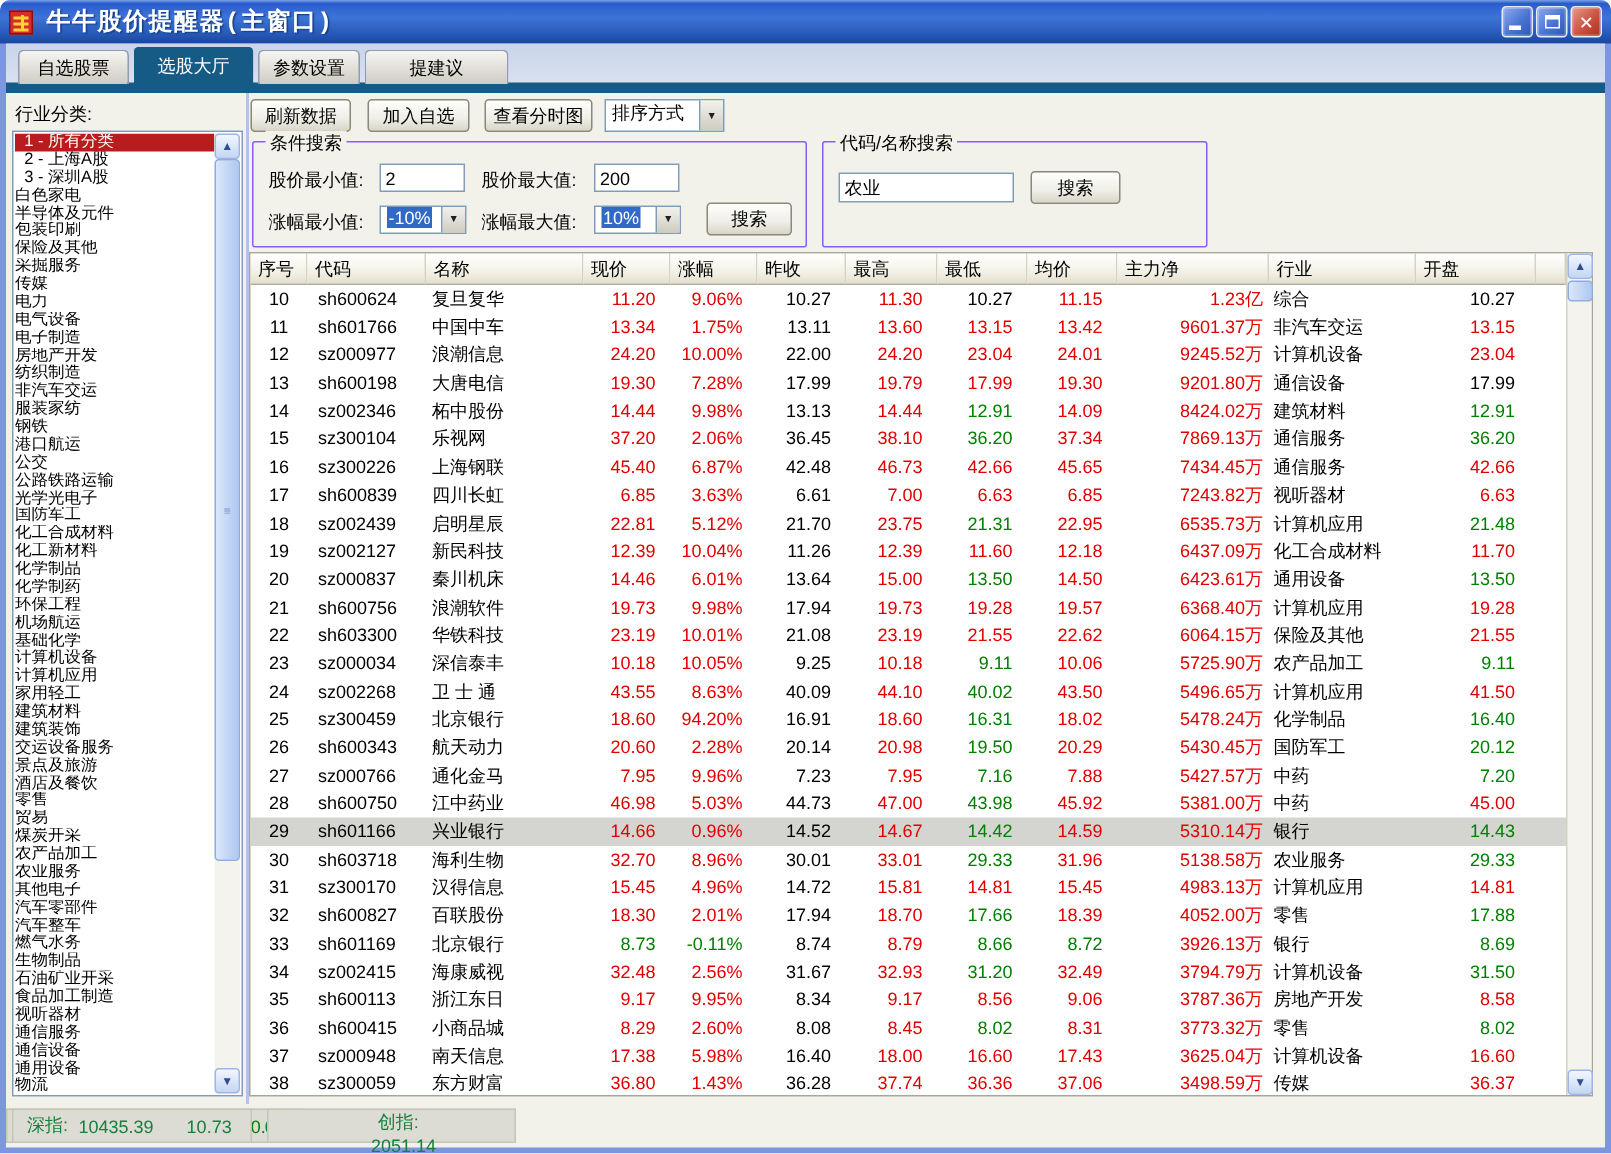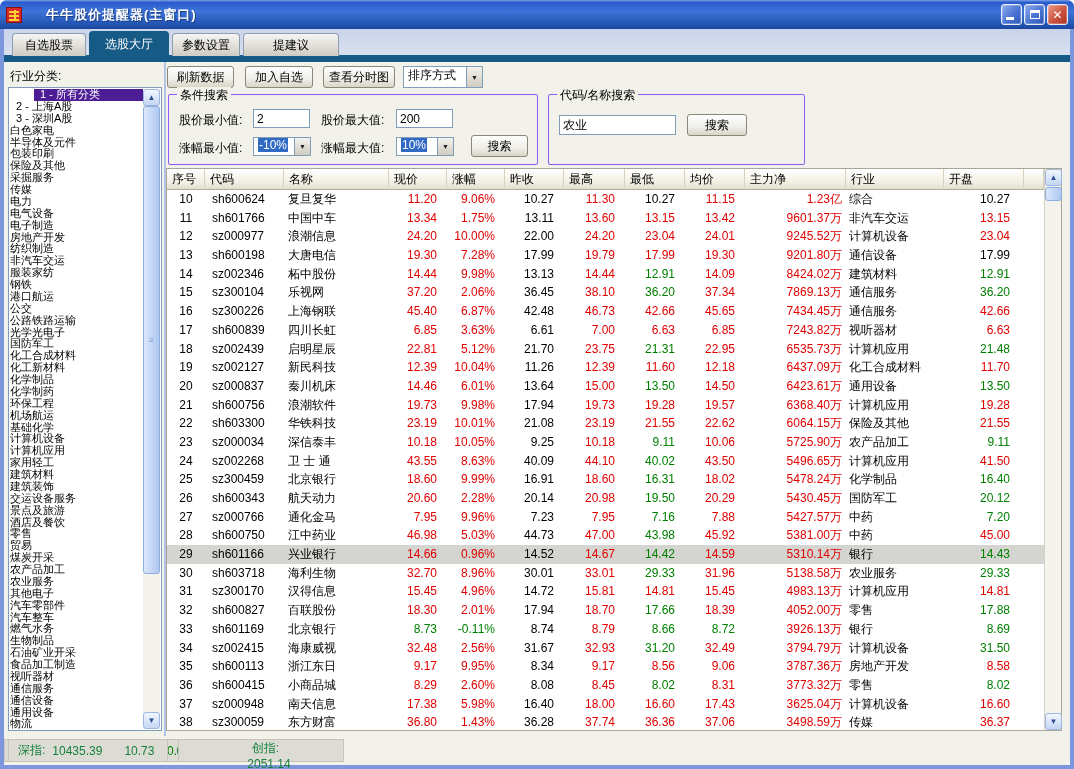--- a/index.html
+++ b/index.html
@@ -10,22 +10,22 @@
 
   
   .titlebar { position:absolute; left:0; top:0; right:0; height:29px;
     background:linear-gradient(180deg,#7ba2e4 0%,#2a5bce 8%,#3e74d8 40%,#2456b4 82%,#1b459e 100%);
     border-radius:7px 7px 0 0; display:flex; align-items:center; padding:0 6px; }
   .app-icon { width:16px; height:16px; background:#d82c2c; border:1px solid #8a1010;
     position:relative; flex:0 0 16px; }
   .app-icon i { position:absolute; left:2px; right:2px; height:2px; background:#ffd430; }
   .app-icon i:nth-child(1){top:3px} .app-icon i:nth-child(2){top:7px} .app-icon i:nth-child(3){top:11px}
   .app-icon b { position:absolute; top:2px; bottom:2px; left:7px; width:2px; background:#ffd430; }
-  .title-text { color:#fff; font-weight:bold; font-size:13px; margin-left:24px;
-    text-shadow:1px 1px 1px #163a80; letter-spacing:1px; }
+  .title-text { color:#fff; font-weight:bold; font-size:16px; margin-left:9px;
+    text-shadow:1px 1px 1px #163a80; letter-spacing:1px;font-family:Liberation Mono, monospace; }
   .winbtns { margin-left:auto; display:flex; gap:2px; }
   .winbtn { width:21px; height:21px; border-radius:3px; border:1px solid #e6ecf8;
     background:linear-gradient(135deg,#8fabec 0%,#4a74d4 55%,#2e56b4 100%);
     box-shadow:inset 0 0 0 1px rgba(255,255,255,.25); position:relative; cursor:default; }
   .winbtn.close { background:linear-gradient(135deg,#e89a8c 0%,#cc5240 55%,#aa3220 100%); }
   .glyph-min { position:absolute; left:4px; bottom:4px; width:8px; height:3px; background:#fff; }
   .glyph-max { position:absolute; left:5px; top:5px; width:10px; height:9px;
     border:1px solid #fff; border-top:3px solid #fff; }
   .glyph-close { position:absolute; inset:0; color:#fff; font-weight:bold; font-size:12px;
     display:flex; align-items:center; justify-content:center; }
@@ -45,21 +45,21 @@
   .content { position:absolute; left:4px; top:62px; width:1066px; height:675px; background:#f2f1ea; }
   .splitter { position:absolute; left:160px; top:0; bottom:0; width:2px; background:#b3c2e8; }
 
   
   .industry-label { position:absolute; left:6px; top:6px; }
   .listbox { position:absolute; left:4px; top:25px; width:154px; height:644px;
     background:#fff; border:1px solid #7f9db9; }
   .list-items { position:absolute; left:1px; top:1px; right:18px; bottom:1px; overflow:hidden; }
   .list-item { height:11.89px; line-height:11.8px; font-size:11px; white-space:pre;
     overflow:hidden; cursor:default; }
-  .list-item.selected { background:#4c1d95; color:#fff;margin-left:24px; }
+  .list-item.selected { background:#b91c1c; color:#fff; }
 
   
   .sb { position:absolute; width:17px; background:#f4f3ee; }
   .sb-btn { position:absolute; left:0; width:17px; height:17px; border:1px solid #9eb6e4;
     border-radius:3px; background:linear-gradient(180deg,#f2f7ff,#c4d6f4);
     color:#2d4f8e; font-size:8px; display:flex; align-items:center; justify-content:center; }
   .sb-up { top:0; } .sb-down { bottom:0; }
   .sb-thumb { position:absolute; left:0; width:17px; border:1px solid #8face0; border-radius:3px;
     background:linear-gradient(90deg,#dbe7fb,#aec8f0); display:flex; align-items:center;
     justify-content:center; color:#7a98cc; font-size:8px; letter-spacing:0; }
@@ -498,21 +498,21 @@
             <div class="cell cl-avg c-r">43.50</div>
             <div class="cell cl-main c-r">5496.65万</div>
             <div class="cell cl-industry">计算机应用</div>
             <div class="cell cl-open c-r">41.50</div>
           </div>
           <div class="trow">
             <div class="cell cl-no">25</div>
             <div class="cell cl-code">sz300459</div>
             <div class="cell cl-name">北京银行</div>
             <div class="cell cl-price c-r">18.60</div>
-            <div class="cell cl-change c-r">9.99%</div>
+            <div class="cell cl-change c-r">94.20%</div>
             <div class="cell cl-prev c-k">16.91</div>
             <div class="cell cl-high c-r">18.60</div>
             <div class="cell cl-low c-g">16.31</div>
             <div class="cell cl-avg c-r">18.02</div>
             <div class="cell cl-main c-r">5478.24万</div>
             <div class="cell cl-industry">化学制品</div>
             <div class="cell cl-open c-g">16.40</div>
           </div>
           <div class="trow">
             <div class="cell cl-no">26</div>

